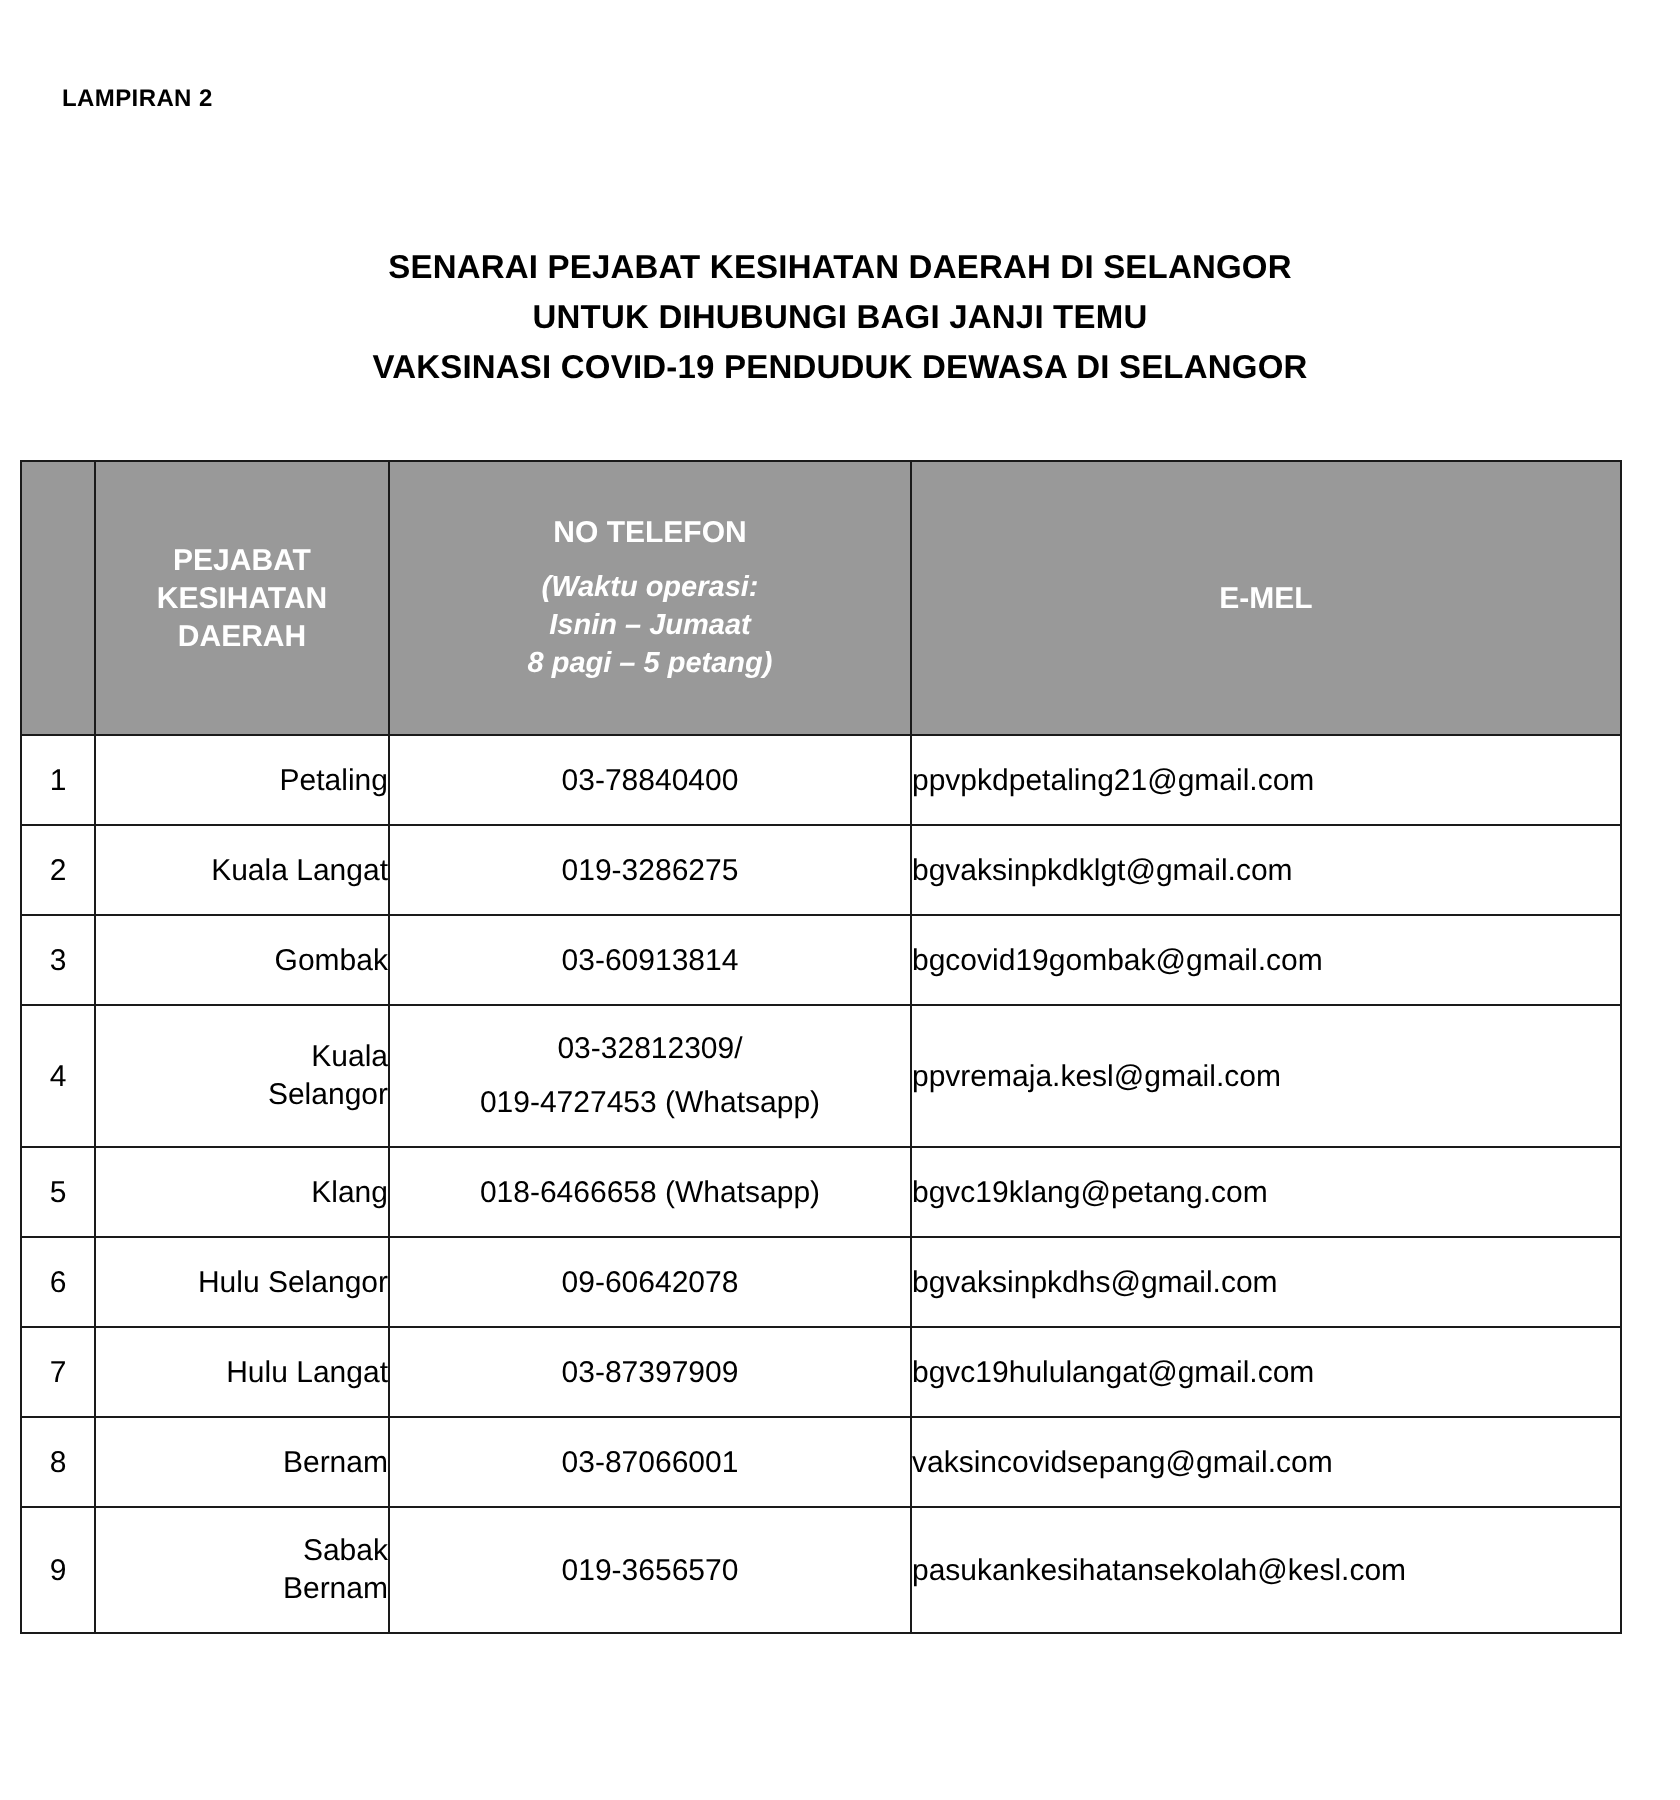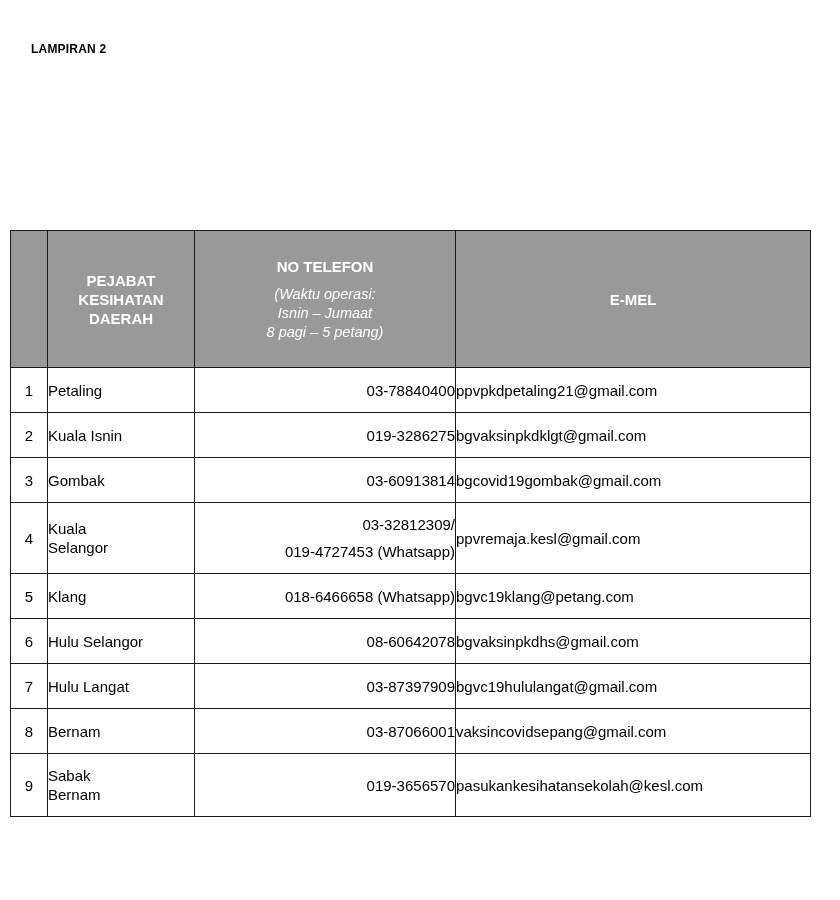--- a/index.html
+++ b/index.html
@@ -68,56 +68,61 @@
   th.col-email { width: 354px; }
 
   .hdr-main {
     font-size: 15px;
     line-height: 19px;
     font-weight: bold;
   }
   .hdr-sub {
     font-size: 14.5px;
     line-height: 19px;
-    font-weight: normal;
+    font-weight: bold;
     font-style: italic;
     margin-top: 9px;
   }
   tbody td {
     height: 44px;
     font-size: 15px;
     font-weight: normal;
   }
   td.cell-no {
     text-align: center;
     font-size: 15px;
   }
   td.cell-district {
-    text-align: left;
+    text-align: right;
     padding-left: 11px;
     line-height: 19px;
   }
   td.cell-phone {
-    text-align: right;
+    text-align: center;
     line-height: 27px;
   }
   td.cell-email {
     text-align: left;
   }
   tr.tall td { height: 70px; }
   tr.tall2 td { height: 62px; }
   .nowrap { white-space: pre-line; }
 </style>
 </head>
 <body>
 
 <div class="page">
 
   <div class="lampiran">LAMPIRAN 2</div>
 
+  <div class="title-block">
+    <div class="title-line">SENARAI PEJABAT KESIHATAN DAERAH DI SELANGOR</div>
+    <div class="title-line">UNTUK DIHUBUNGI BAGI JANJI TEMU</div>
+    <div class="title-line">VAKSINASI COVID-19 PENDUDUK DEWASA DI SELANGOR</div>
+  </div>
 
   <table class="main-table">
     <thead>
       <tr>
         <th class="col-no"></th>
         <th class="col-district">
           <div class="hdr-main nowrap">PEJABAT
 KESIHATAN
 DAERAH</div>
         </th>
@@ -136,21 +141,21 @@
 
       <tr>
         <td class="cell-no">1</td>
         <td class="cell-district nowrap">Petaling</td>
         <td class="cell-phone nowrap">03-78840400</td>
         <td class="cell-email">ppvpkdpetaling21@gmail.com</td>
       </tr>
 
       <tr>
         <td class="cell-no">2</td>
-        <td class="cell-district nowrap">Kuala Isnin</td>
+        <td class="cell-district nowrap">Kuala Langat</td>
         <td class="cell-phone nowrap">019-3286275</td>
         <td class="cell-email">bgvaksinpkdklgt@gmail.com</td>
       </tr>
 
       <tr>
         <td class="cell-no">3</td>
         <td class="cell-district nowrap">Gombak</td>
         <td class="cell-phone nowrap">03-60913814</td>
         <td class="cell-email">bgcovid19gombak@gmail.com</td>
       </tr>
@@ -167,21 +172,21 @@
       <tr>
         <td class="cell-no">5</td>
         <td class="cell-district nowrap">Klang</td>
         <td class="cell-phone nowrap">018-6466658 (Whatsapp)</td>
         <td class="cell-email">bgvc19klang@petang.com</td>
       </tr>
 
       <tr>
         <td class="cell-no">6</td>
         <td class="cell-district nowrap">Hulu Selangor</td>
-        <td class="cell-phone nowrap">08-60642078</td>
+        <td class="cell-phone nowrap">09-60642078</td>
         <td class="cell-email">bgvaksinpkdhs@gmail.com</td>
       </tr>
 
       <tr>
         <td class="cell-no">7</td>
         <td class="cell-district nowrap">Hulu Langat</td>
         <td class="cell-phone nowrap">03-87397909</td>
         <td class="cell-email">bgvc19hululangat@gmail.com</td>
       </tr>
 

